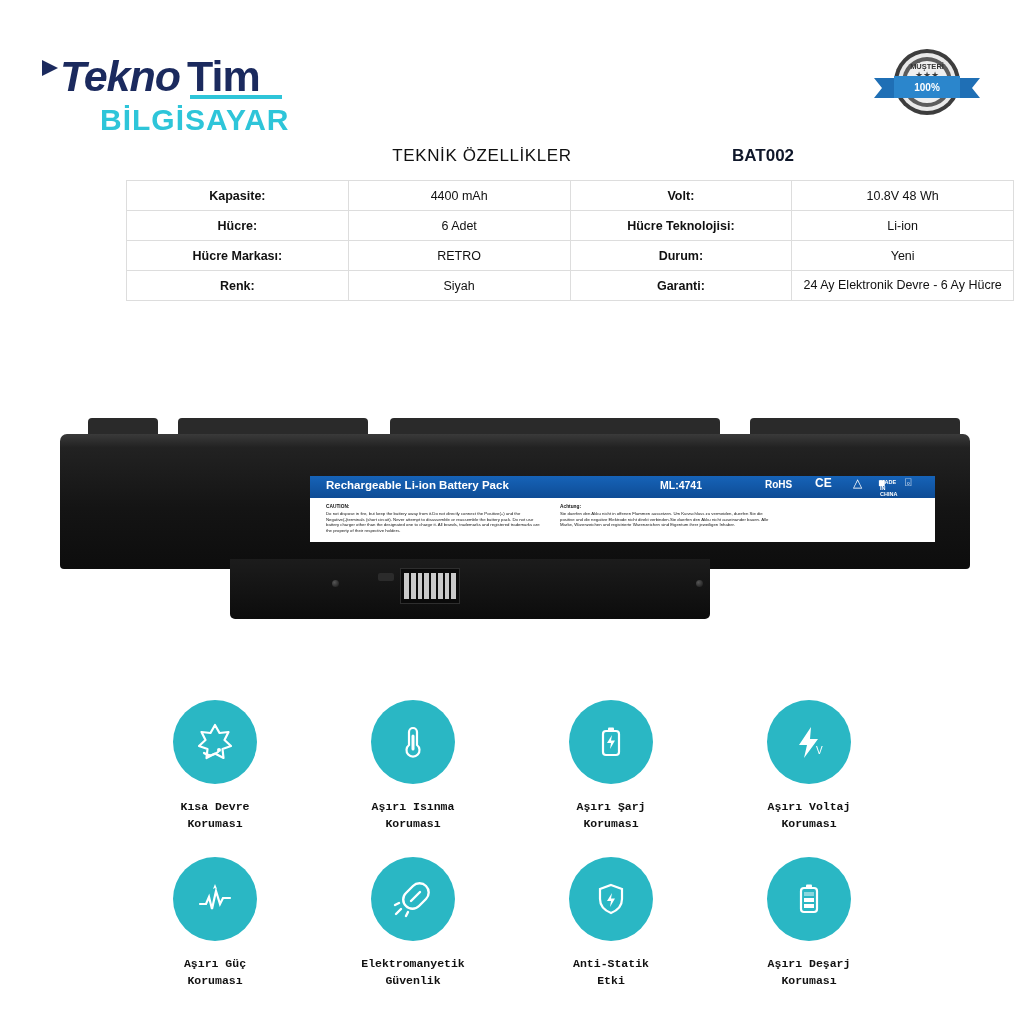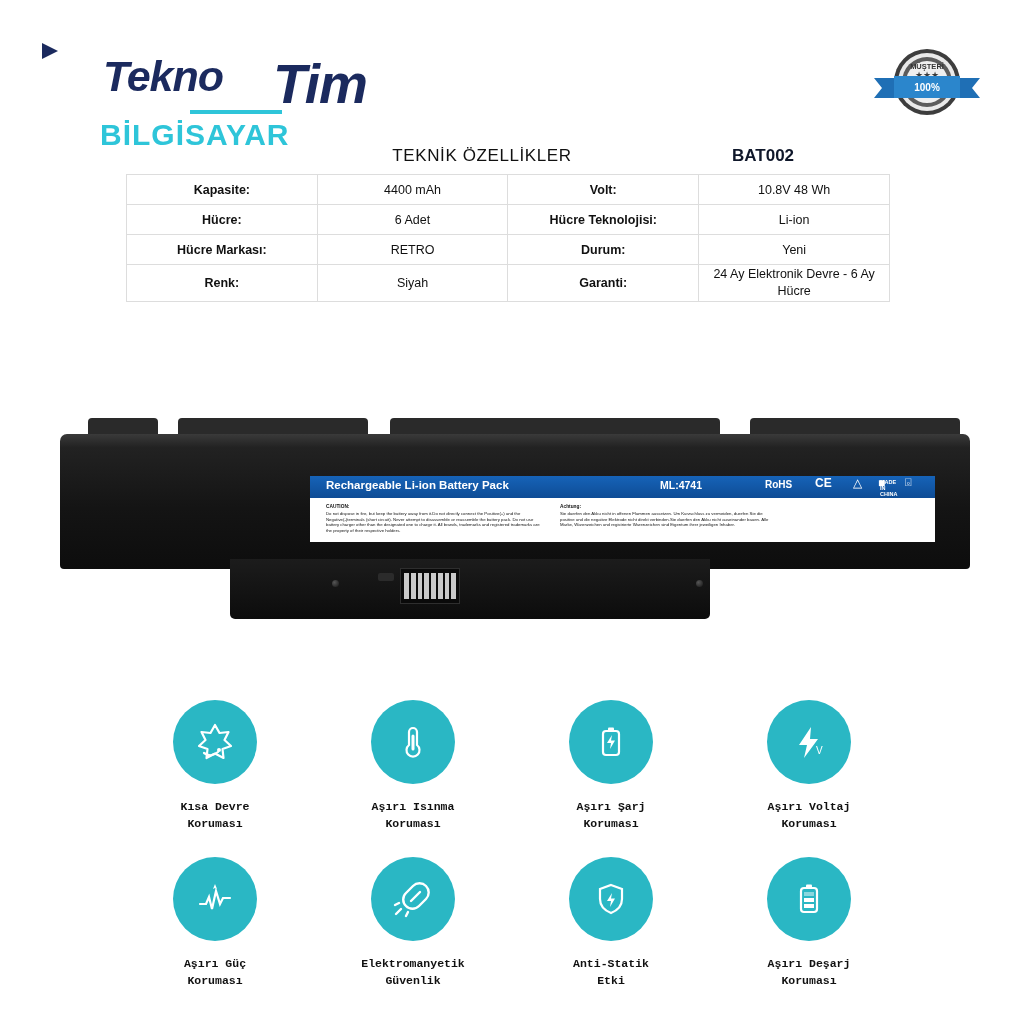--- a/index.html
+++ b/index.html
@@ -10,43 +10,43 @@
     font-family:"Liberation Sans", sans-serif;
     color:#1a1a1a;
     position:relative;
     overflow:hidden;
   }
 
   
   #header { position:absolute; left:0; top:0; width:1024px; height:150px; }
 
   .logo { position:absolute; left:42px; top:52px; }
-  .logo-row1 { display:flex; align-items:flex-start;gap:43px; }
+  .logo-row1 { display:flex; align-items:center; }
   .logo-arrow { width:0; height:0; border-left:16px solid #1b2a5e;
                 border-top:8px solid transparent; border-bottom:8px solid transparent;
                 margin-right:2px; position:relative; top:-9px; }
   .logo-tekno { font-size:43px; font-weight:bold; font-style:italic; color:#1b2a5e;
                 letter-spacing:-1px; font-family:"Liberation Sans", sans-serif; }
-  .logo-tim { font-size:55px; font-weight:bold; font-style:italic; color:#1b2a5e;
+  .logo-tim { font-size:43px; font-weight:bold; color:#1b2a5e;
               letter-spacing:-1px; margin-left:7px; }
   .logo-underline { height:4px; background:#2ec5d9; width:92px; margin-left:148px; margin-top:-6px; }
   .logo-bilgisayar { font-size:30px; font-weight:bold; color:#2ec5d9; letter-spacing:1px;
                      margin-top:4px; margin-left:58px; }
 
   
   .badge { position:absolute; right:42px; top:42px; width:110px; height:86px; }
   .badge svg { display:block; }
 
   
   #specs-title { position:absolute; left:0; top:146px; width:1024px; text-align:center; }
   .specs-title-inner { display:inline-block; font-size:17px; font-weight:normal; letter-spacing:.6px; color:#111;
                        margin-left:-60px; }
   .model-code { position:absolute; left:732px; top:146px; font-size:17px; font-weight:bold; color:#0f172a; }
 
-  table.specs { position:absolute; left:126px; top:174px; width:764px; border-collapse:collapse; }
+  table.specs { position:absolute; left:126px; top:180px; width:888px; border-collapse:collapse; }
   table.specs td { border:1px solid #dddddd; height:30px; font-size:12.5px; color:#111; }
   td.lbl { width:193px; text-align:center; font-weight:bold; }
   td.val { width:193px; text-align:center; }
   td.tall { height:44px; }
   .val-2line { line-height:1.35; }
 
   
   #battery { position:absolute; left:60px; top:418px; width:830px; height:210px; }
 
   .bat-main {

